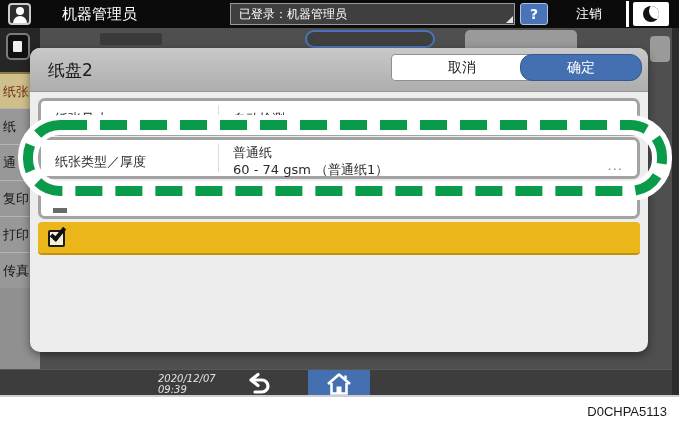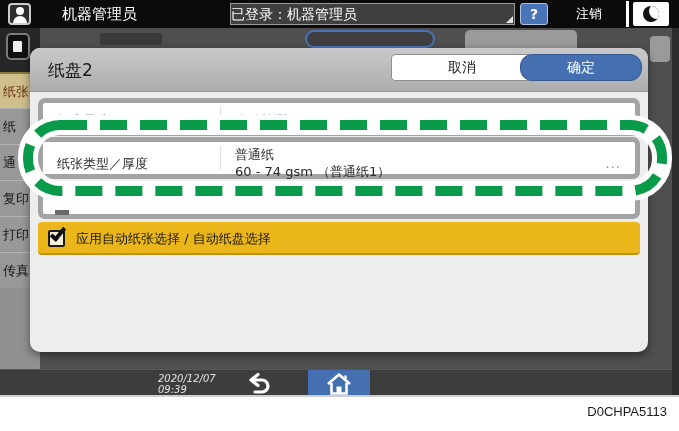--- a/index.html
+++ b/index.html
@@ -10,21 +10,21 @@
   
   .screen { position:absolute; left:0; top:0; width:679px; height:397px; background:#4f4f4f; overflow:hidden; border-bottom:2px solid #cfcfcf; }
   .right-edge { position:absolute; left:672px; top:28px; width:7px; height:369px; background:#2c2c2c; }
 
   
   .topbar { position:absolute; left:0; top:0; width:679px; height:28px; background:#0b0b0b; }
   .user-icon { position:absolute; left:8px; top:3px; width:23px; height:22px; background:#2e2e2e; border:2px solid #cccccc; border-radius:4px; }
   .user-icon .head { width:8px; height:8px; border-radius:50%; background:#fff; margin:2px auto 0; }
   .user-icon .body { width:14px; height:7px; border-radius:7px 7px 0 0; background:#fff; margin:1px auto 0; }
   .topbar-title { position:absolute; left:38px; top:0; height:28px; line-height:28px; color:#ffffff; font-size:15px;margin-left:24px; }
-  .login-box { position:absolute; left:230px; top:3px; width:285px; height:22px; background:#3f3f3f; border:1px solid #9a9a9a; color:#ffffff; font-size:14px; line-height:20px; }
+  .login-box { position:absolute; left:230px; top:3px; width:285px; height:22px; background:#3f3f3f; border:1px solid #9a9a9a; color:#ffffff; font-size:12px; line-height:20px; padding-left:8px; }
   .login-box .corner { position:absolute; right:1px; bottom:1px; width:0; height:0; border-left:7px solid transparent; border-bottom:7px solid #e6e6e6; }
   .help-btn { position:absolute; left:520px; top:3px; width:28px; height:22px; background:#4a74b8; border:1px solid #aec3e0; border-radius:3px; color:#fff; font-size:14px; font-weight:bold; text-align:center; line-height:20px; }
   .logout-btn { position:absolute; left:558px; top:0; width:62px; height:28px; color:#fff; font-size:13px; text-align:center; line-height:28px; }
   .topbar-sep { position:absolute; left:626px; top:1px; width:3px; height:26px; background:#ffffff; }
   .energy-btn { position:absolute; left:633px; top:2px; width:36px; height:24px; background:#ffffff; border-radius:2px; }
   .crescent { position:absolute; left:10px; top:4px; width:16px; height:16px; border-radius:50%; background:#111; overflow:hidden; }
   .crescent::after { content:''; position:absolute; left:6px; top:-3px; width:16px; height:16px; border-radius:50%; background:#ffffff; }
 
   
   .bg-strip { position:absolute; left:0; top:28px; width:679px; height:341px; background:#4f4f4f; }
@@ -41,21 +41,21 @@
   .side-item { position:absolute; left:0; width:40px; height:36px; background:#989898; border-top:1px solid #b5b5b5; color:#151515; font-size:13px; line-height:35px; padding-left:3px; overflow:hidden; white-space:nowrap; }
   .side-item.sel { background:#cfc08b; border-top:2px solid #8a7a40; color:#6e2d17; }
 
   
   .dialog { position:absolute; left:30px; top:48px; width:618px; height:304px; background:#ededed; border-radius:10px; box-shadow:0 3px 8px rgba(0,0,0,0.45); z-index:20; }
   .dlg-header { position:absolute; left:0; top:0; width:618px; height:44px; background:linear-gradient(#c9c9c9,#adadad); border-radius:10px 10px 0 0; border-bottom:1px solid #969696; }
   .dlg-title { position:absolute; left:18px; top:0; height:44px; line-height:44px; font-size:17px; color:#1c1c1c; }
   .btn-cancel { position:absolute; left:361px; top:6px; width:142px; height:27px; background:#ffffff; border:1px solid #8f8f8f; border-radius:4px; font-size:14px; color:#222; text-align:center; line-height:25px; }
   .btn-ok { position:absolute; left:490px; top:6px; width:122px; height:27px; background:#4470b2; border:1px solid #35598f; border-radius:12px; font-size:14px; color:#fff; text-align:center; line-height:25px; }
 
-  .row-card { position:absolute; left:8px; width:602px; background:#ffffff; border:5px solid #a3a3a3; border-radius:7px; }
+  .row-card { position:absolute; left:8px; width:602px; background:#ffffff; border:3px solid #a3a3a3; border-radius:7px; }
   .row-size { top:50px; height:38px; }
   .row-type { top:89px; height:42px; }
   .row-hidden { top:135px; height:36px; }
   .row-label { position:absolute; left:14px; font-size:13px; color:#2a2a2a; }
   .row-divider { position:absolute; left:177px; top:4px; bottom:4px; width:1px; background:#dddddd; }
   .row-value { position:absolute; left:192px; font-size:13px; color:#2a2a2a; }
   .row-more { position:absolute; right:14px; bottom:3px; font-size:13px; color:#8a8a8a; letter-spacing:1px; }
   .hidden-mark { position:absolute; left:12px; top:22px; width:14px; height:5px; background:#6a6a6a; }
 
   .row-yellow { position:absolute; left:8px; top:174px; width:602px; height:33px; background:#eab619; border-radius:4px; border-bottom:2px solid #c2920c; }
@@ -140,21 +140,20 @@
       </div>
 
       <div class="row-card row-hidden">
         <div class="hidden-mark"></div>
       </div>
 
       <div class="row-yellow">
         <div class="chk-box">
           <div class="chk-mark"></div>
         </div>
-        <div class="chk-label">应用自动纸张选择 / 自动纸盘选择</div>
       </div>
     </div>
 
     <svg class="ring" width="662" height="100" viewBox="0 0 662 100">
       <rect x="18" y="17" width="634" height="66" rx="32" fill="none" stroke="#ffffff" stroke-width="20"></rect>
       <rect x="18" y="17" width="634" height="66" rx="32" fill="none" stroke="#0a9b4a" stroke-width="10" stroke-dasharray="27 13"></rect>
     </svg>
 
     <div class="bottombar">
       <div class="datetime">

